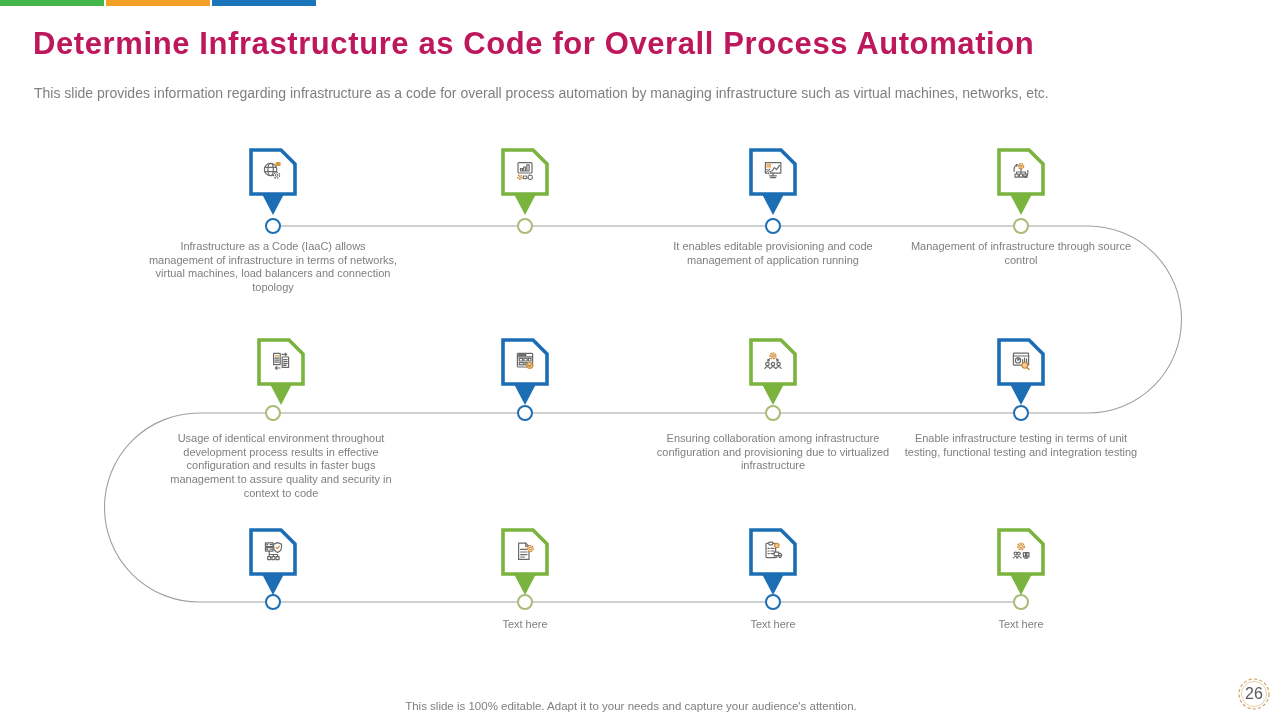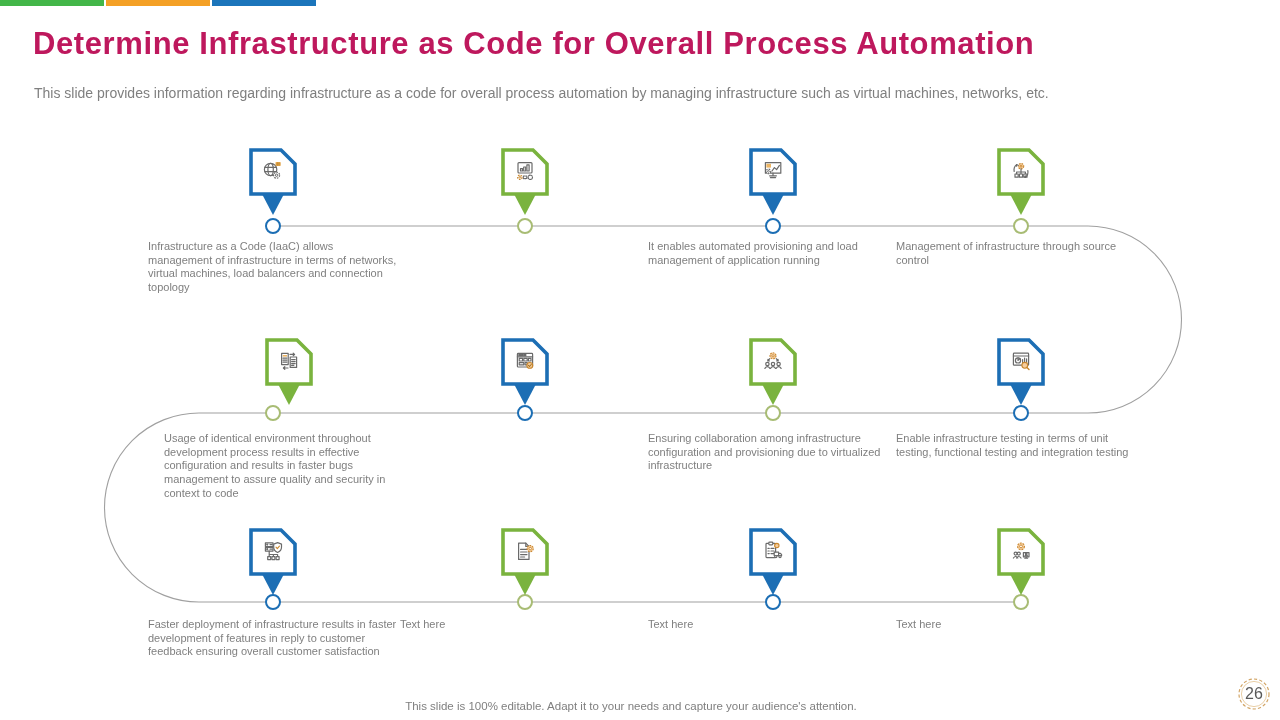--- a/index.html
+++ b/index.html
@@ -29,21 +29,21 @@
   .pin{position:relative;width:48px;height:68px;}
   .pin svg.frame{position:absolute;left:0;top:0;}
   .pin .outline{fill:#ffffff;stroke-width:3.6px;stroke-linejoin:miter;}
   .pin.blue .outline{stroke:#1C6EB4;}
   .pin.green .outline{stroke:#7AB33E;}
   .pin.blue .tri{fill:#1C6EB4;}
   .pin.green .tri{fill:#7AB33E;}
   .pin-icon{position:absolute;left:12px;top:11px;width:24px;height:24px;}
 
   .node-text{
-    color:#7F7F7F;font-size:11px;line-height:1.24;text-align:left;width:250px;
+    color:#7F7F7F;font-size:11px;line-height:1.24;text-align:center;width:250px;
   }
   .node.r1 .node-text{margin-top:24px;}
   .node.r2 .node-text{margin-top:26px;}
   .node.r3 .node-text{margin-top:22px;}
 
   .footer-note{
     position:absolute;left:0;top:700px;width:1262px;text-align:center;
     font-size:11.5px;color:#7F7F7F;
   }
   .page-badge{position:absolute;left:1237px;top:677px;width:34px;height:34px;}
@@ -266,36 +266,36 @@
 <div class="node r1" style="left:648px;top:148px">
   <div class="pin blue">
     <svg class="frame" width="48" height="68" viewBox="0 0 48 68">
       <polygon class="outline" points="2,2 32,2 46,16 46,46 2,46"></polygon>
       <polygon class="tri" points="13,46 35,46 24,67"></polygon>
     </svg>
     <svg class="pin-icon">
         <use href="#sym-monitor-chart"></use>
       </svg>
   </div>
-  <div class="node-text">It enables automated provisioning and load management of application running</div>
+  <div class="node-text">It enables editable provisioning and code management of application running</div>
 </div>
 <div class="node r1" style="left:896px;top:148px">
   <div class="pin green">
     <svg class="frame" width="48" height="68" viewBox="0 0 48 68">
       <polygon class="outline" points="2,2 32,2 46,16 46,46 2,46"></polygon>
       <polygon class="tri" points="13,46 35,46 24,67"></polygon>
     </svg>
     <svg class="pin-icon">
         <use href="#sym-source-control"></use>
       </svg>
   </div>
   <div class="node-text">Management of infrastructure through source control</div>
 </div>
 
-<div class="node r2" style="left:164px;top:338px">
+<div class="node r2" style="left:156px;top:338px">
   <div class="pin green">
     <svg class="frame" width="48" height="68" viewBox="0 0 48 68">
       <polygon class="outline" points="2,2 32,2 46,16 46,46 2,46"></polygon>
       <polygon class="tri" points="13,46 35,46 24,67"></polygon>
     </svg>
     <svg class="pin-icon">
         <use href="#sym-document-sync"></use>
       </svg>
   </div>
   <div class="node-text">Usage of identical environment throughout development process results in effective configuration and results in faster bugs management to assure quality and security in context to code</div>
@@ -339,21 +339,20 @@
 <div class="node r3" style="left:148px;top:528px">
   <div class="pin blue">
     <svg class="frame" width="48" height="68" viewBox="0 0 48 68">
       <polygon class="outline" points="2,2 32,2 46,16 46,46 2,46"></polygon>
       <polygon class="tri" points="13,46 35,46 24,67"></polygon>
     </svg>
     <svg class="pin-icon">
         <use href="#sym-server-shield"></use>
       </svg>
   </div>
-  <div class="node-text">Faster deployment of infrastructure results in faster development of features in reply to customer feedback ensuring overall customer satisfaction</div>
 </div>
 <div class="node r3" style="left:400px;top:528px">
   <div class="pin green">
     <svg class="frame" width="48" height="68" viewBox="0 0 48 68">
       <polygon class="outline" points="2,2 32,2 46,16 46,46 2,46"></polygon>
       <polygon class="tri" points="13,46 35,46 24,67"></polygon>
     </svg>
     <svg class="pin-icon">
         <use href="#sym-document-gear"></use>
       </svg>

